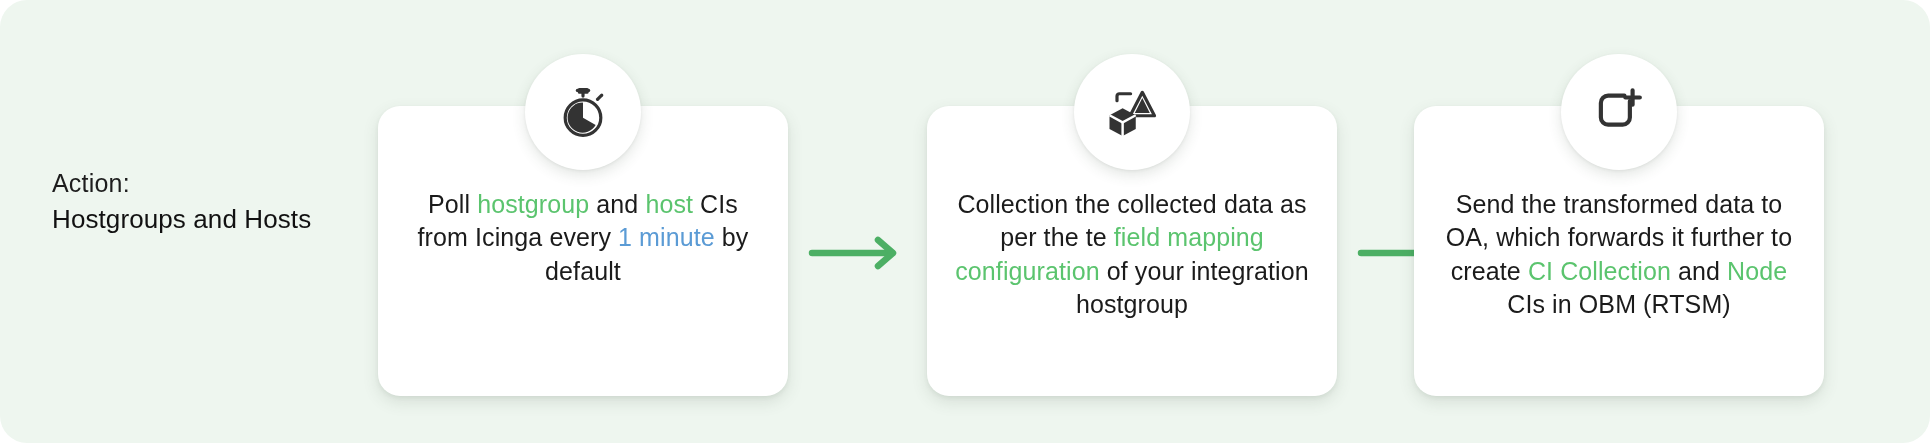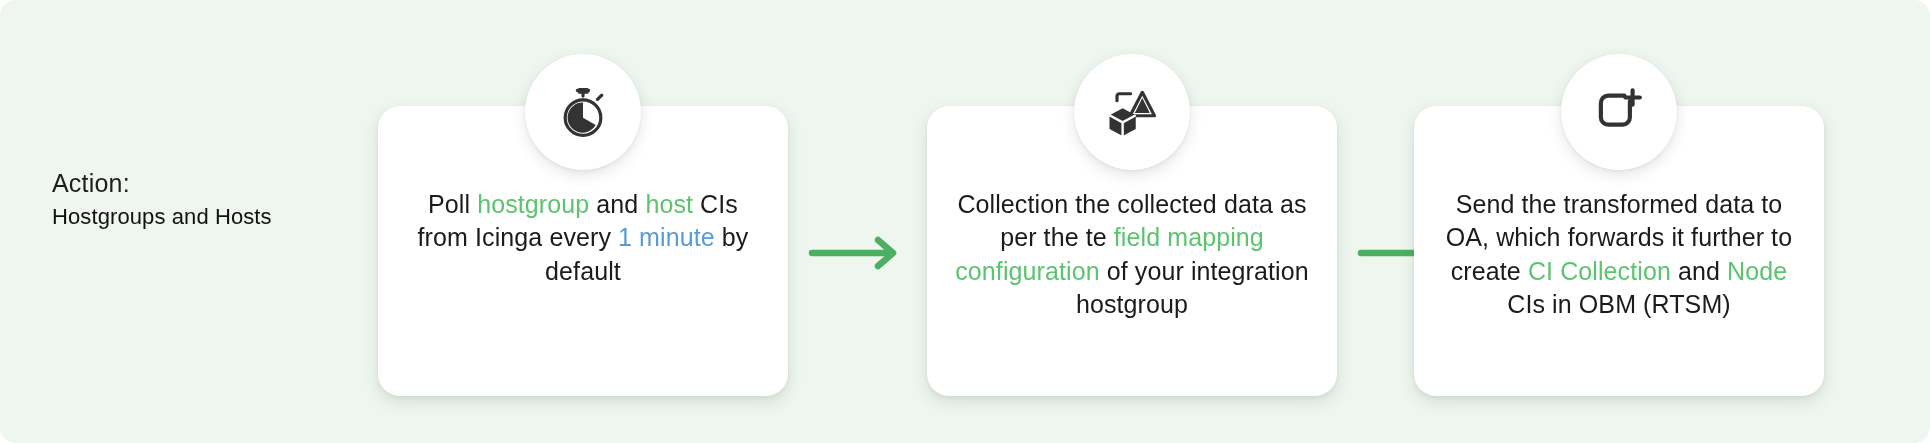--- a/index.html
+++ b/index.html
@@ -1,23 +1,23 @@
 <!DOCTYPE html>
 <html><head>
 <meta charset="utf-8">
 <style>
   html,body{margin:0;padding:0;background:#ffffff;}
   body{width:1930px;height:443px;overflow:hidden;font-family:"Liberation Sans",sans-serif;}
 
-  #canvas{position:relative;width:1930px;height:443px;background:#eef6ef;border-radius:16px;box-sizing:border-box;}
+  #canvas{position:relative;width:1930px;height:443px;background:#eef6ef;border-radius:27px;box-sizing:border-box;}
 
   
   #action-label{position:absolute;left:52px;top:168px;width:300px;}
   #action-label .kicker{font-size:25px;color:#1d1d1d;letter-spacing:.2px;line-height:1.25;font-weight:400;}
-  #action-label .title{font-size:22px;color:#111111;line-height:1.3;font-weight:400;margin-top:4px;letter-spacing:.1px;}
+  #action-label .title{font-size:26px;color:#111111;line-height:1.3;font-weight:400;margin-top:4px;letter-spacing:.1px;}
 
   
   #flow{position:absolute;left:378px;top:0;width:1508px;height:443px;}
 
   .step{position:absolute;top:106px;width:410px;height:290px;}
 
   .card{position:absolute;left:0;top:0;width:410px;height:290px;background:#ffffff;border-radius:22px;
         box-shadow:0 6px 16px rgba(60,80,60,.13), 0 2px 4px rgba(60,80,60,.07);
         box-sizing:border-box;display:flex;align-items:flex-start;justify-content:center;}
 

